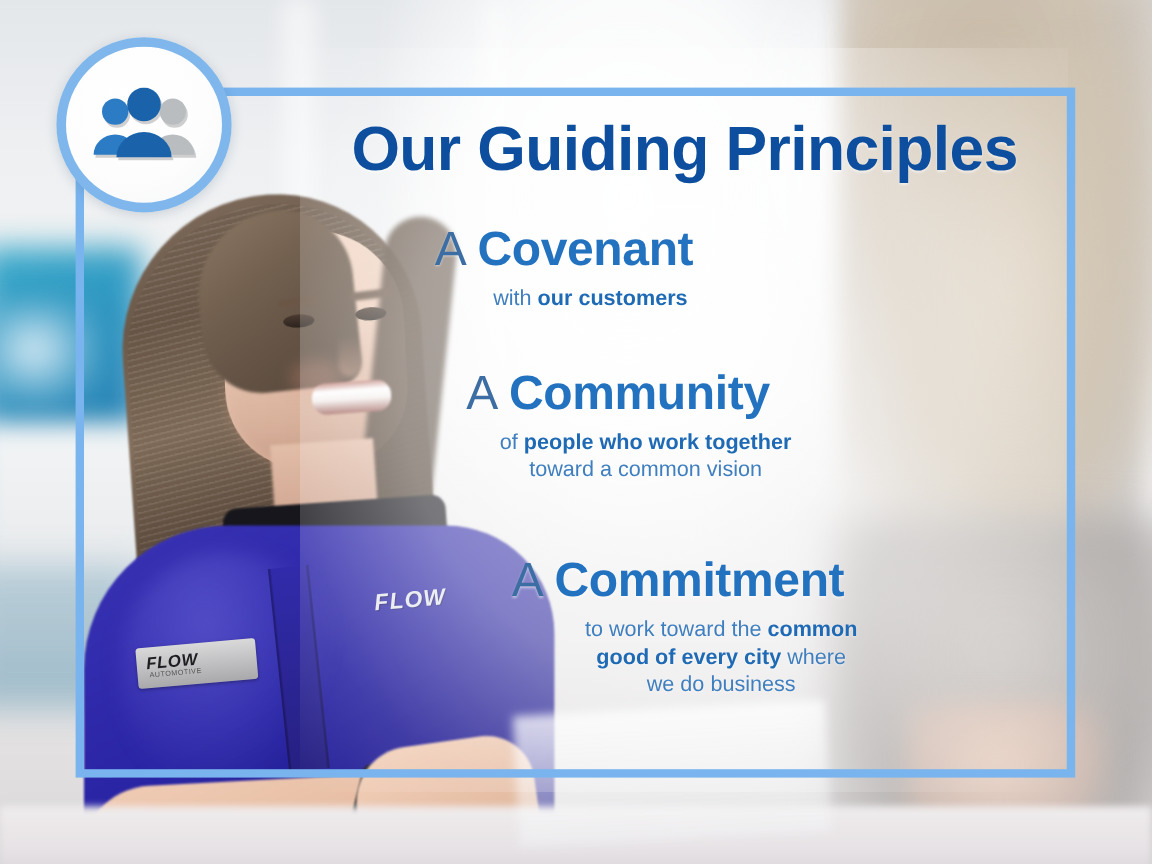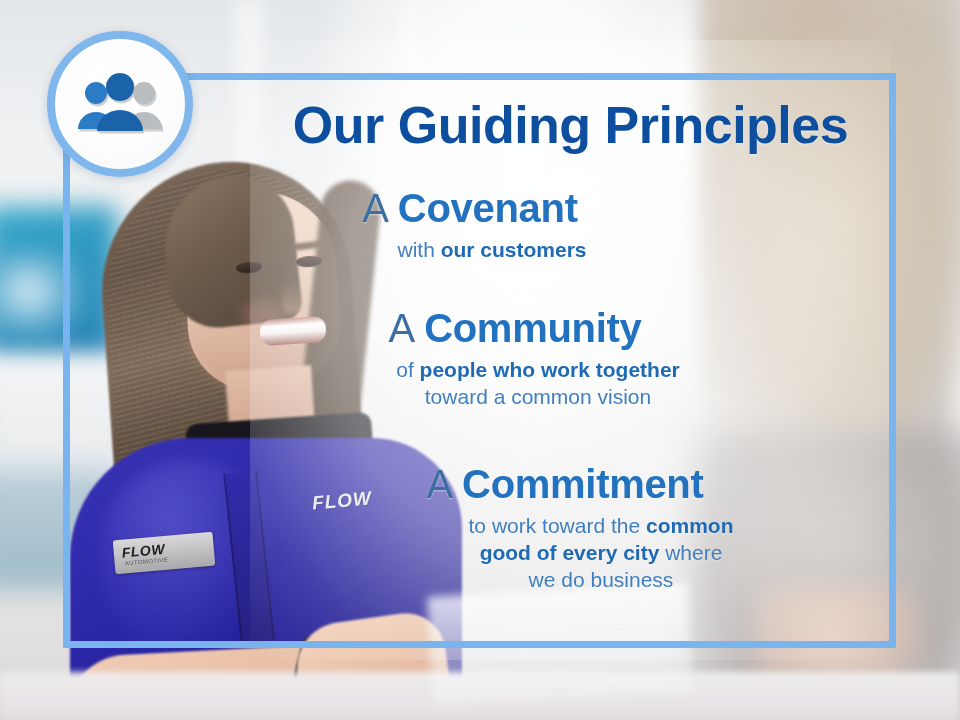--- a/index.html
+++ b/index.html
@@ -262,21 +262,21 @@
 
   .headline{
     font-size:40px;line-height:1.05;white-space:nowrap;
     text-shadow:0 1px 2px rgba(255,255,255,.5);
   }
   .headline .art{color:#3d6ea3;font-weight:normal;}
   .headline .key{color:#2372bf;font-weight:bold;letter-spacing:-.3px;}
 
   .sub{
     margin-top:8px;
-    font-size:21px;line-height:1.28;color:#3f7fbf;
+    font-size:18px;line-height:1.28;color:#3f7fbf;
     text-shadow:0 1px 2px rgba(255,255,255,.5);
     margin-left:36px;
   }
   .sub b{color:#1f6ab4;font-weight:bold;}
 
   .blk1 .headline{padding-left:26px;}
   .blk1 .sub{padding-left:34px;}
   .blk2 .headline{padding-left:116px;}
   .blk2 .sub{padding-left:126px;}
   .blk3 .headline{padding-left:216px;}

